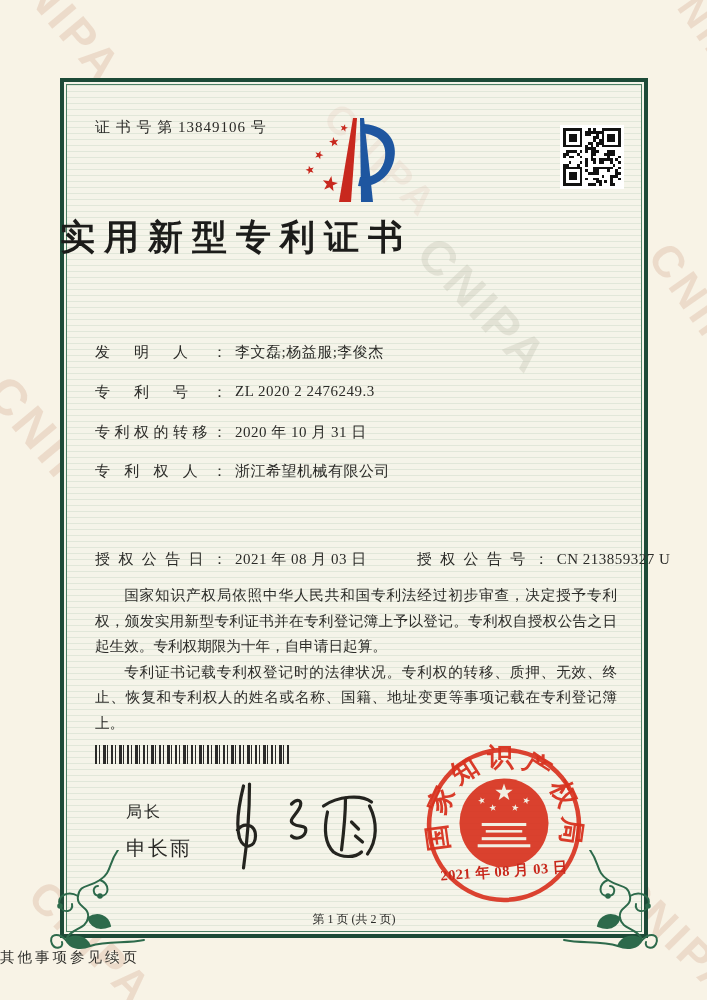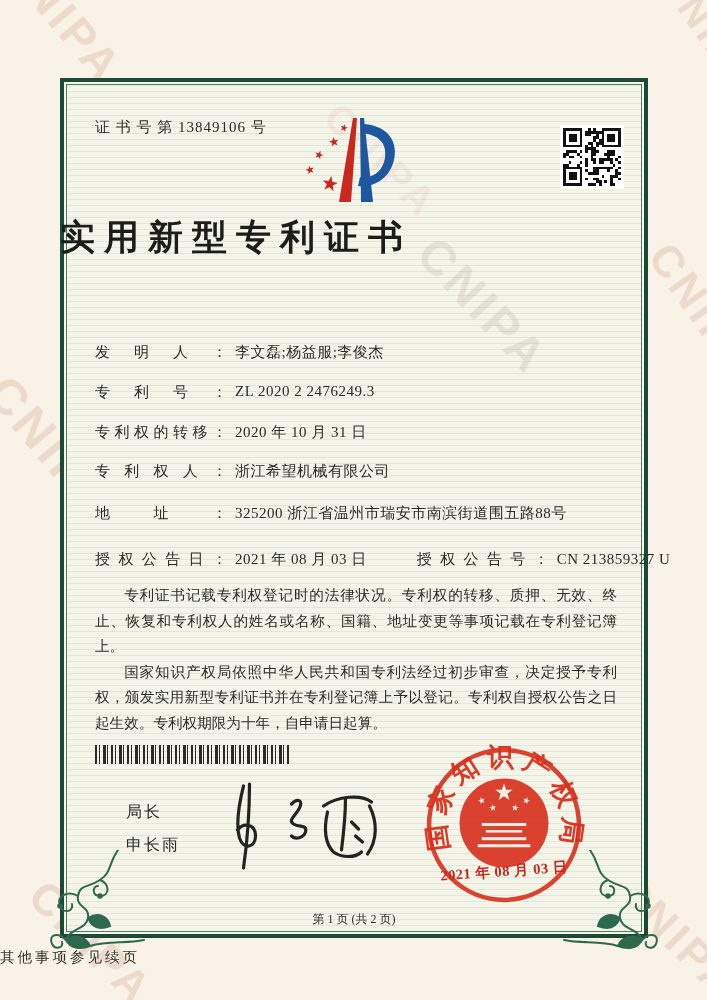--- a/index.html
+++ b/index.html
@@ -66,21 +66,21 @@
   
   .barcode {
     position:absolute; left:35px; top:667px; width:194px; height:19px;
     background:repeating-linear-gradient(90deg,
       #2a2a28 0 2px, transparent 2px 4px,
       #2a2a28 4px 5px, transparent 5px 8px,
       #2a2a28 8px 11px, transparent 11px 12px,
       #2a2a28 12px 13px, transparent 13px 16px);
   }
   .signer-title { position:absolute; left:66px; top:724px; font-size:16px; letter-spacing:2px; }
-  .signer-name  { position:absolute; left:66px; top:757px; font-size:16px; letter-spacing:2px; }
+  .signer-name  { position:absolute; left:66px; top:757px; font-size:20px; letter-spacing:2px; }
   .signature { position:absolute; left:143px; top:698px; width:185px; height:100px; }
   .seal { position:absolute; left:363px; top:666px; width:162px; height:162px; }
   .seal svg { position:absolute; left:0; top:0; }
   .seal-date {
     position:absolute; left:-4px; top:118px; width:170px; text-align:center;
     color:#c8281c; font-size:14.5px; white-space:nowrap;
     transform:rotate(-4deg); font-weight:bold; letter-spacing:0.5px;
   }
   .page-num { position:absolute; left:0; top:833px; width:100%; text-align:center; font-size:12px; }
   
@@ -353,30 +353,27 @@
   </div>
   <div class="field-row fr2">
     <span class="field-label">专利号：</span><span class="field-value">ZL 2020 2 2476249.3</span>
   </div>
   <div class="field-row fr3">
     <span class="field-label">专利权的转移：</span><span class="field-value">2020 年 10 月 31 日</span>
   </div>
   <div class="field-row fr4">
     <span class="field-label">专利权人：</span><span class="field-value">浙江希望机械有限公司</span>
   </div>
-  <div class="field-row fr5">
-    <span class="field-label">地址：</span><span class="field-value">325200  浙江省温州市瑞安市南滨街道围五路88号</span>
-  </div>
   <div class="field-row fr6">
     <span class="field-label">授权公告日：</span><span class="field-value">2021 年 08 月 03 日</span><span class="field-label grant-no">授权公告号：</span><span class="field-value">CN 213859327 U</span>
   </div>
 
   <div class="body-text">
+    <p>国家知识产权局依照中华人民共和国专利法经过初步审查，决定授予专利权，颁发实用新型专利证书并在专利登记簿上予以登记。专利权自授权公告之日起生效。专利权期限为十年，自申请日起算。</p>
     <p>专利证书记载专利权登记时的法律状况。专利权的转移、质押、无效、终止、恢复和专利权人的姓名或名称、国籍、地址变更等事项记载在专利登记簿上。</p>
-    <p>国家知识产权局依照中华人民共和国专利法经过初步审查，决定授予专利权，颁发实用新型专利证书并在专利登记簿上予以登记。专利权自授权公告之日起生效。专利权期限为十年，自申请日起算。</p>
   </div>
 
   <div class="barcode"></div>
 
   <div class="signer-title">局长</div>
   <div class="signer-name">申长雨</div>
   <div class="signature">
     <svg width="185" height="100" viewBox="0 0 180 100" fill="none" stroke="#24241f" stroke-width="3.2" stroke-linecap="round">
       <path d="M38,10 C34,26 30,48 34,62 C38,74 50,72 50,60 C50,48 38,46 32,54"></path>
       <path d="M44,8 C44,30 42,64 38,92"></path>

